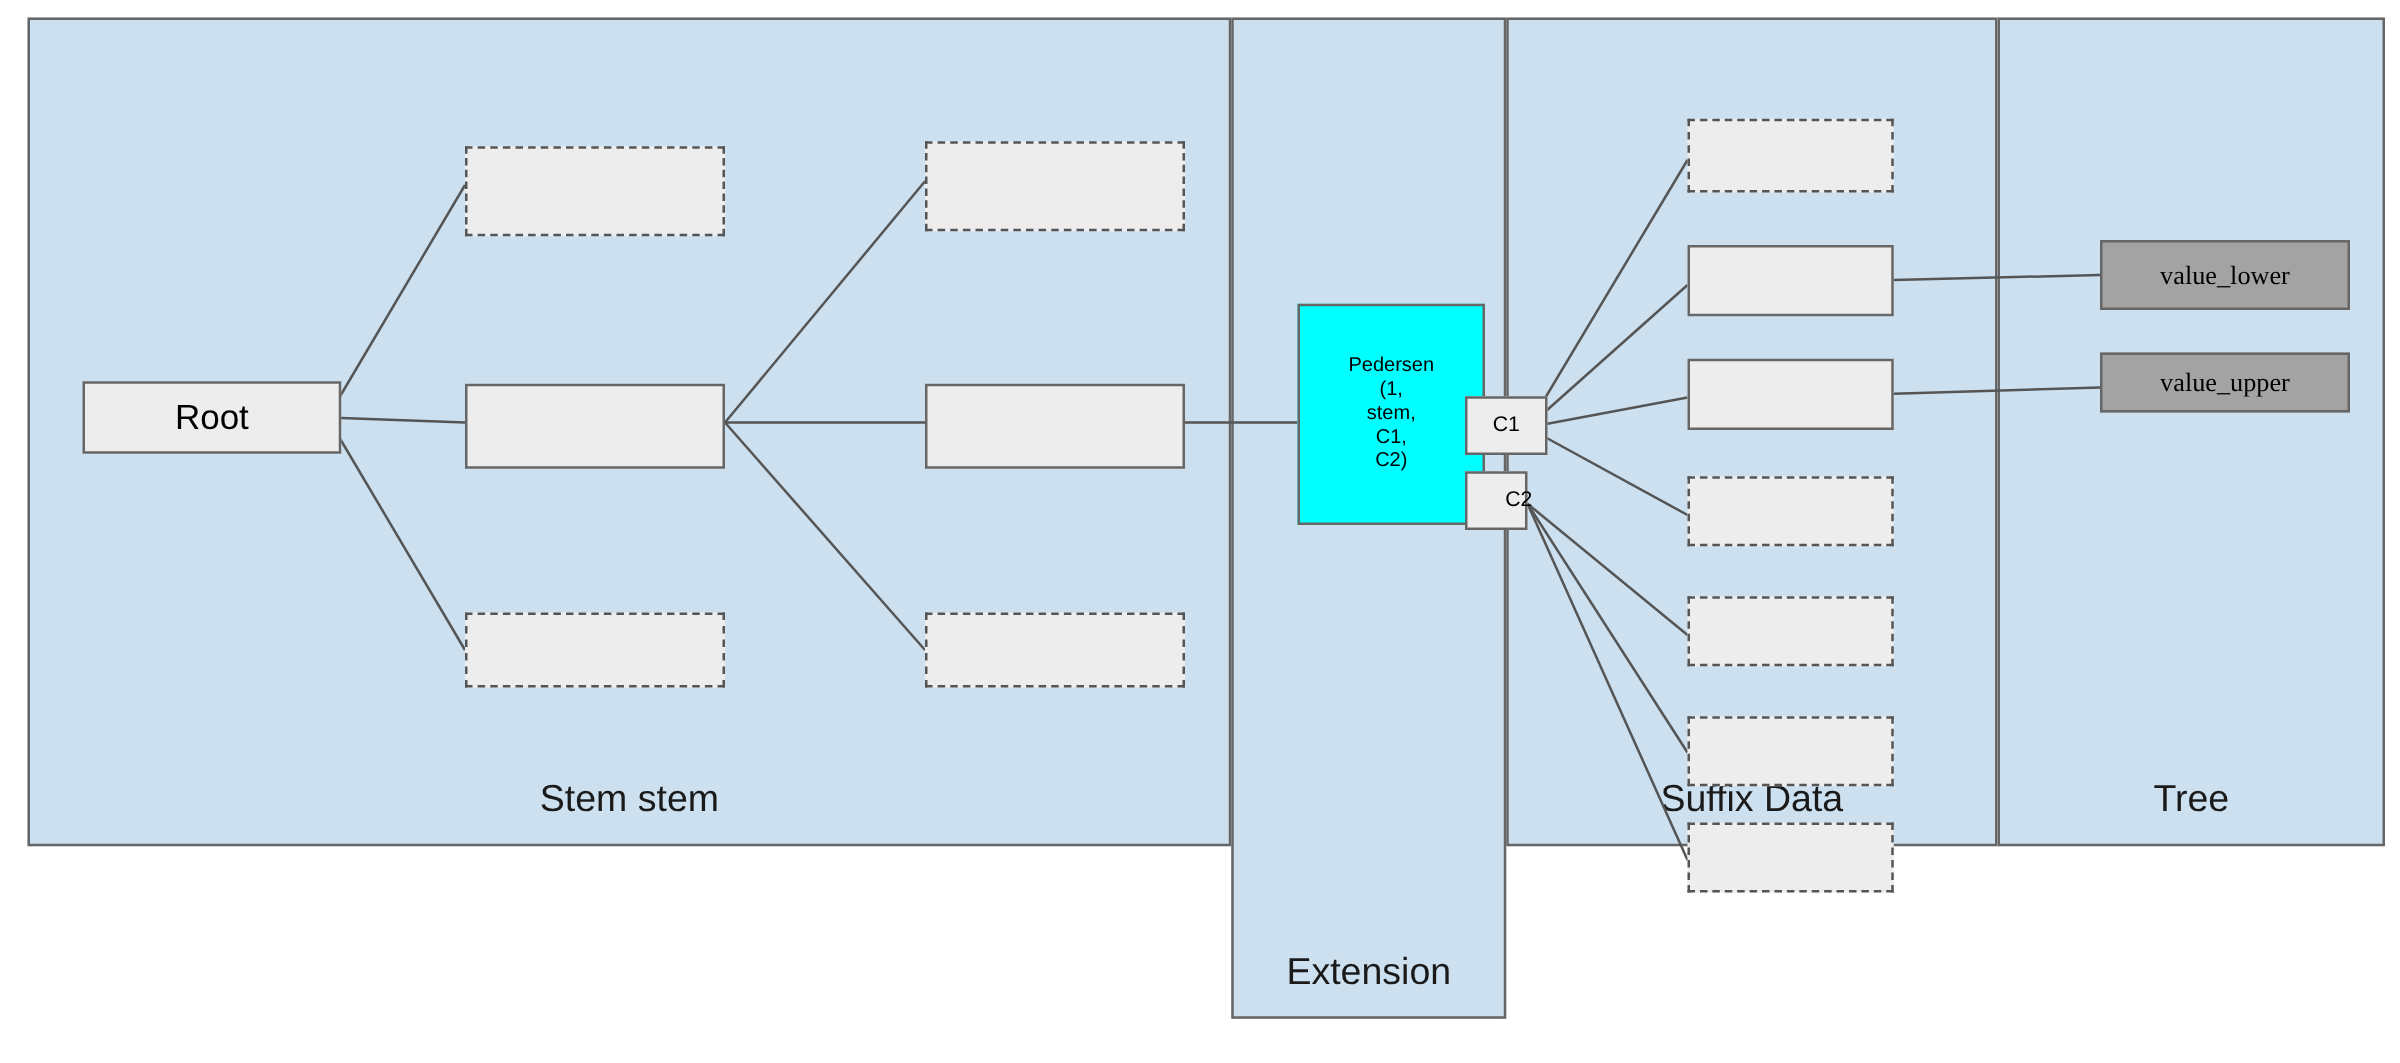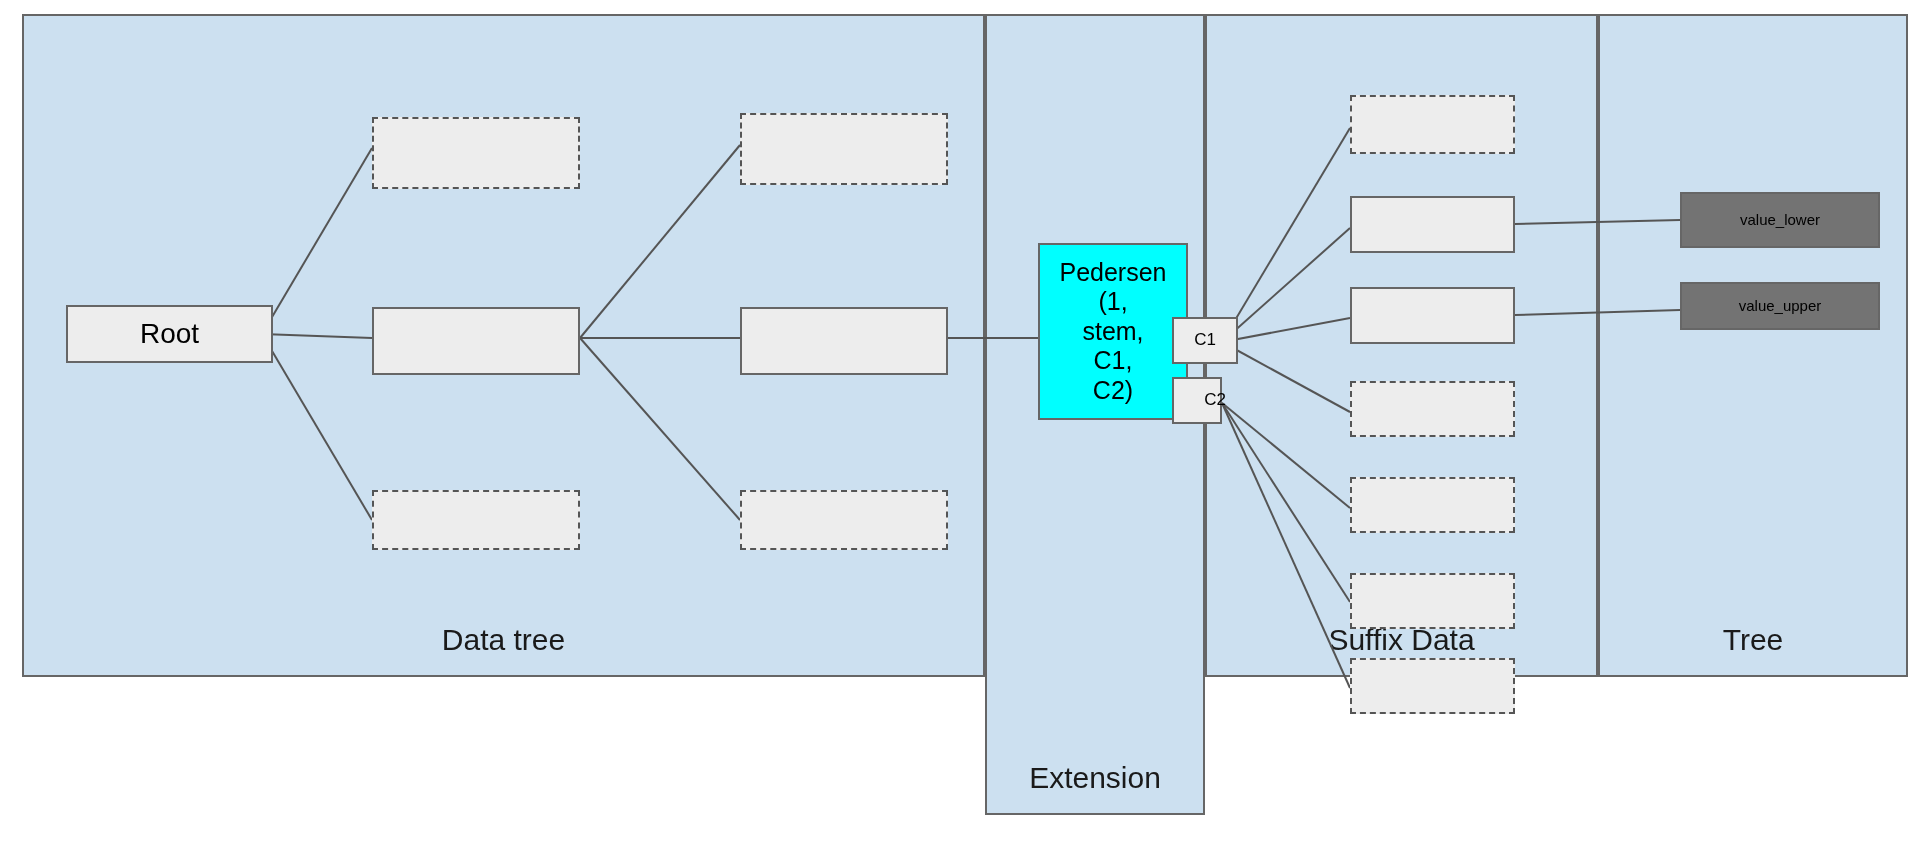--- a/index.html
+++ b/index.html
@@ -59,44 +59,45 @@
     background: #ededed;
     border: 2px solid #666666;
   }
   .node.dashed {
     background: #ededed;
     border: 2px dashed #555555;
   }
   .node.pedersen {
     background: #00ffff;
     border: 2px solid #666666;
-    font-size: 25px;
+    font-size: 16px;
     white-space: pre-line;
   }
   .node.commit {
     background: #ededed;
     border: 2px solid #666666;
     font-size: 17px;
   }
   .node.data {
-    background: #737373;
+    background: #a3a3a3;
     border: 2px solid #666666;
-    font-size: 15px;
+    font-size: 21px;
+    font-family: Liberation Serif, serif;
   }
   .node.root {
     font-size: 28px;
   }
 </style>
 </head>
 <body>
 
 <div id="canvas">
 
   <div class="panel" id="panel-0" style="left: 22px; top: 14px; width: 963px; height: 663px;">
-    <div class="panel-label">Data tree</div>
+    <div class="panel-label">Stem stem</div>
   </div>
   <div class="panel" id="panel-1" style="left: 985px; top: 14px; width: 220px; height: 801px;">
     <div class="panel-label">Extension</div>
   </div>
   <div class="panel" id="panel-2" style="left: 1205px; top: 14px; width: 393px; height: 663px;">
     <div class="panel-label">Suffix Data</div>
   </div>
   <div class="panel" id="panel-3" style="left: 1598px; top: 14px; width: 310px; height: 663px;">
     <div class="panel-label">Tree</div>
   </div>

